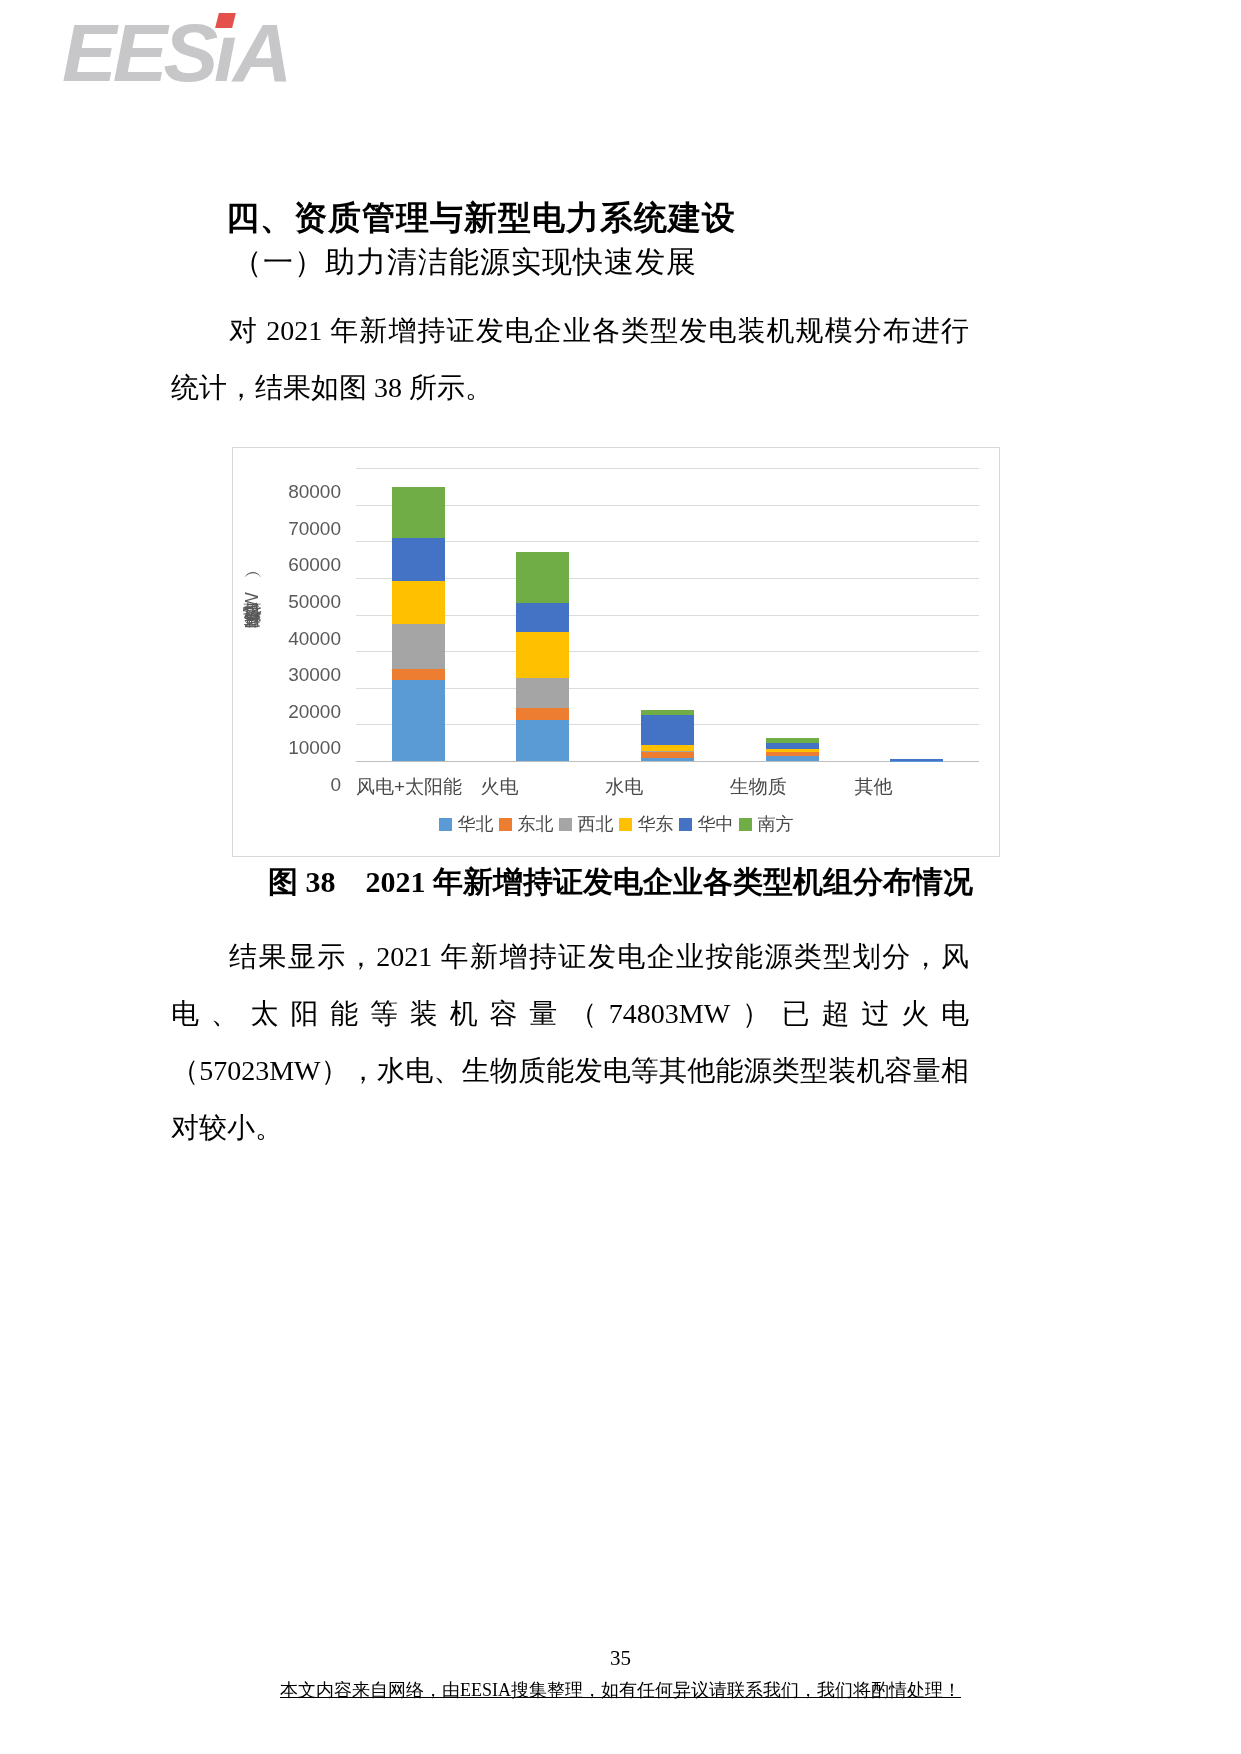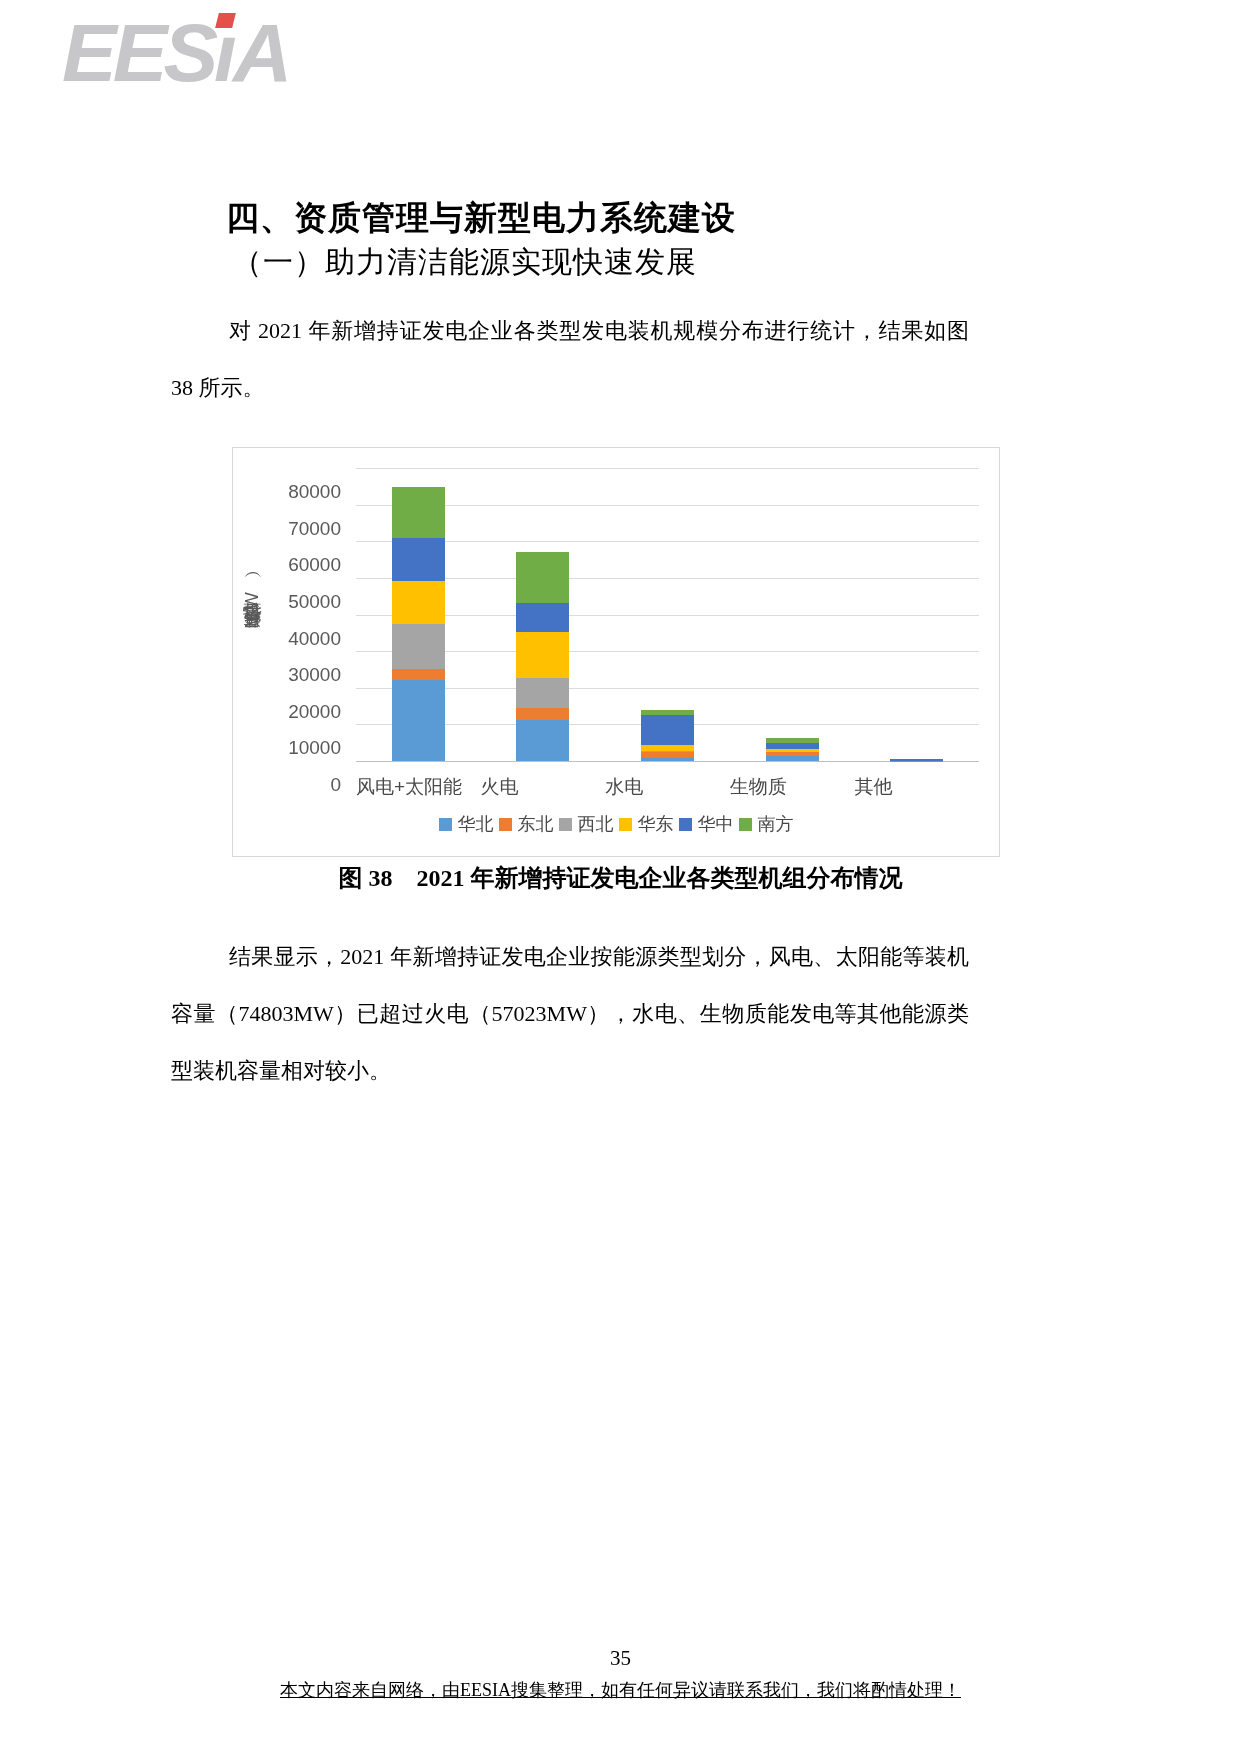--- a/index.html
+++ b/index.html
@@ -11,29 +11,29 @@
         font-weight:bold;font-style:italic;font-size:82px;letter-spacing:-4px;
         color:#c7c7c9;user-select:none;}
   .logo-i{position:relative;display:inline-block;font-style:italic;}
   .logo-dot{position:absolute;left:3px;top:7px;width:17px;height:15px;background:#e4504b;
         transform:skew(-14deg);}
 
   
   .h1{position:absolute;left:226px;top:196px;font-family:Liberation Serif, serif;
       font-weight:700;font-size:33px;letter-spacing:1px;}
   .h2{position:absolute;left:232px;top:242px;font-size:30px;font-weight:400;letter-spacing:1px;}
-  .para{position:absolute;left:171px;width:798px;font-size:22px;line-height:57px;
+  .para{position:absolute;left:171px;width:798px;font-size:28px;line-height:57px;
         text-align:justify;text-indent:58px;margin:0;}
   .p1{top:302px;}
   .p2{top:928px;}
   .p3{top:1108px;}
 
   
   .caption{position:absolute;left:0;width:100%;top:862px;text-align:center;
-           font-size:24px;font-weight:700;margin:0;}
+           font-size:30px;font-weight:700;margin:0;}
 
   
   .chart{position:absolute;left:232px;top:447px;width:766px;height:408px;background:#fff;
          border:1px solid #d8d8d8;font-family:"Liberation Sans",sans-serif;}
   .plot{position:absolute;left:123px;top:20px;width:623px;height:293px;}
   .gridline{position:absolute;left:0;right:0;height:1px;background:#dbdbdb;}
   .baseline{background:#bfbfbf;}
   .ytick{position:absolute;left:0;width:108px;text-align:right;font-size:19px;color:#595959;margin-top:24px;}
   .xlab{position:absolute;top:326px;font-size:19px;color:#484848;}
   .bar{position:absolute;bottom:0;width:53px;display:flex;flex-direction:column-reverse;}

